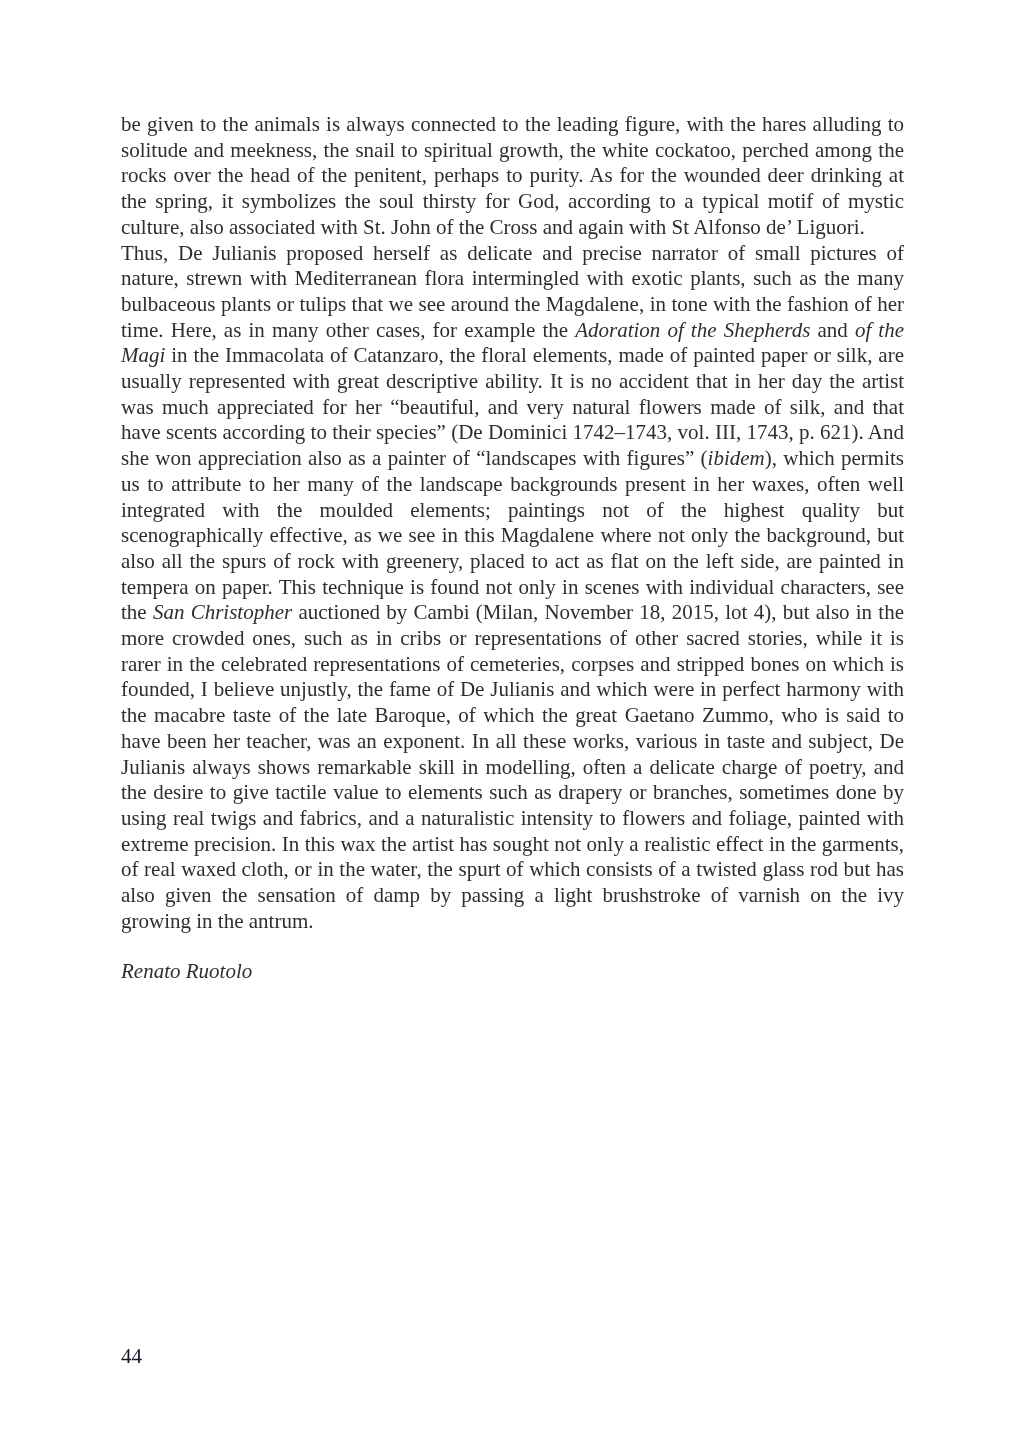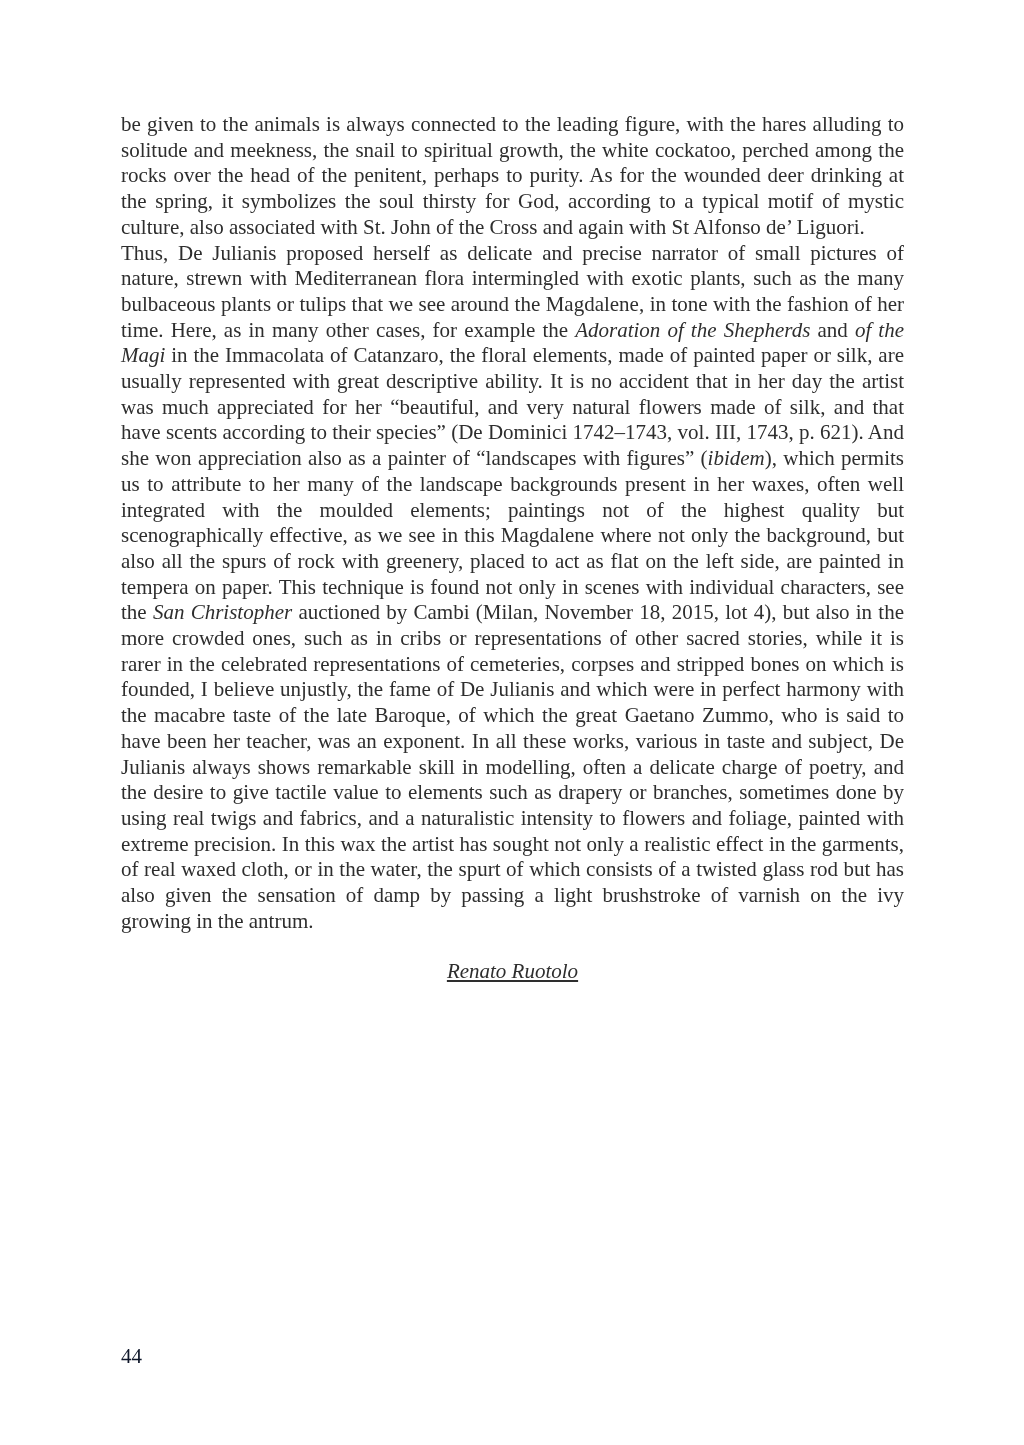--- a/index.html
+++ b/index.html
@@ -28,24 +28,23 @@
   }
   .para {
     margin: 0;
     padding: 0;
   }
   .para em, .signature {
     font-style: italic;
   }
   .signature {
     margin: 24px 0 0 0;
-    text-align: center;
+    text-align: left;
     font-size: 21px;
     line-height: 25.7px;
-    text-decoration: underline;
   }
   .page-number {
     position: absolute;
     left: 121px;
     top: 1344px;
     font-size: 21px;
     line-height: 25.7px;
     color: #0f172a;
   }
 </style>

